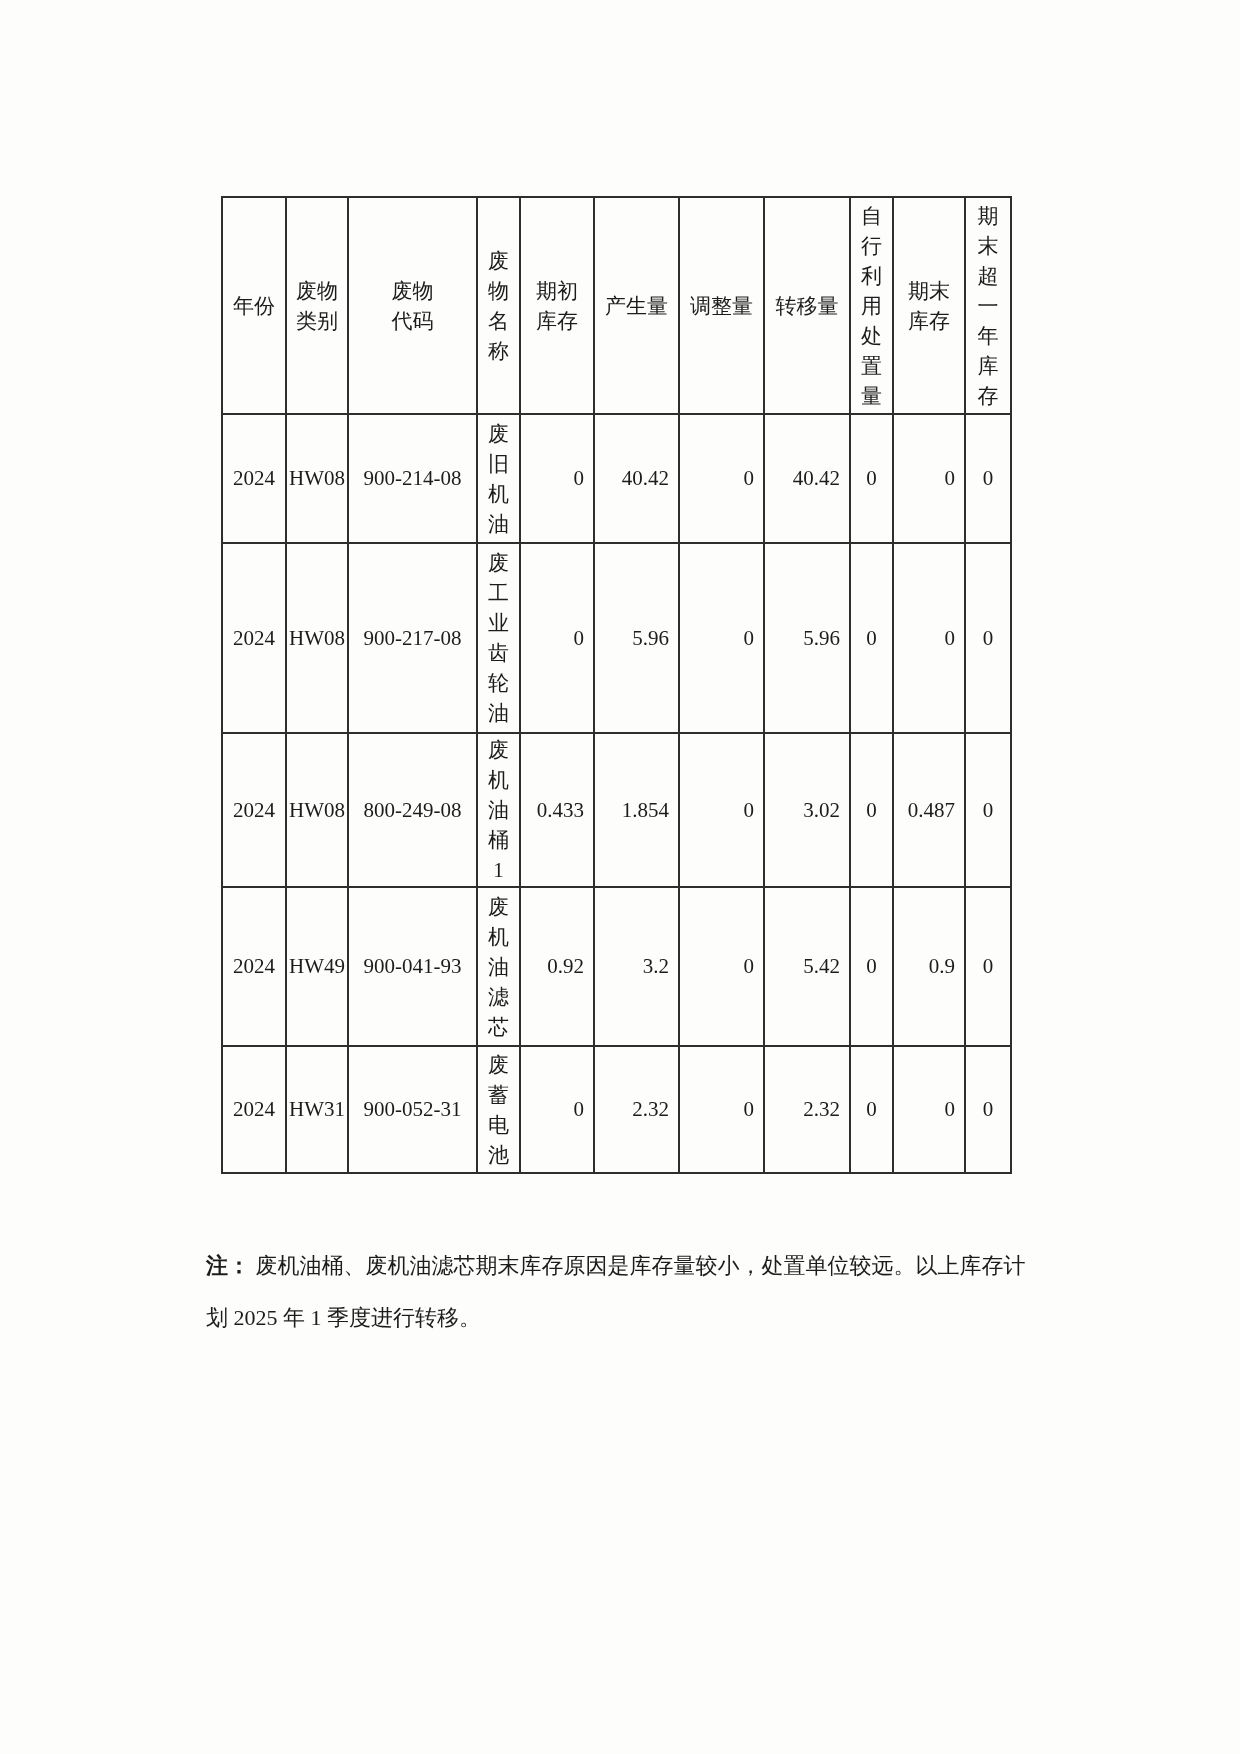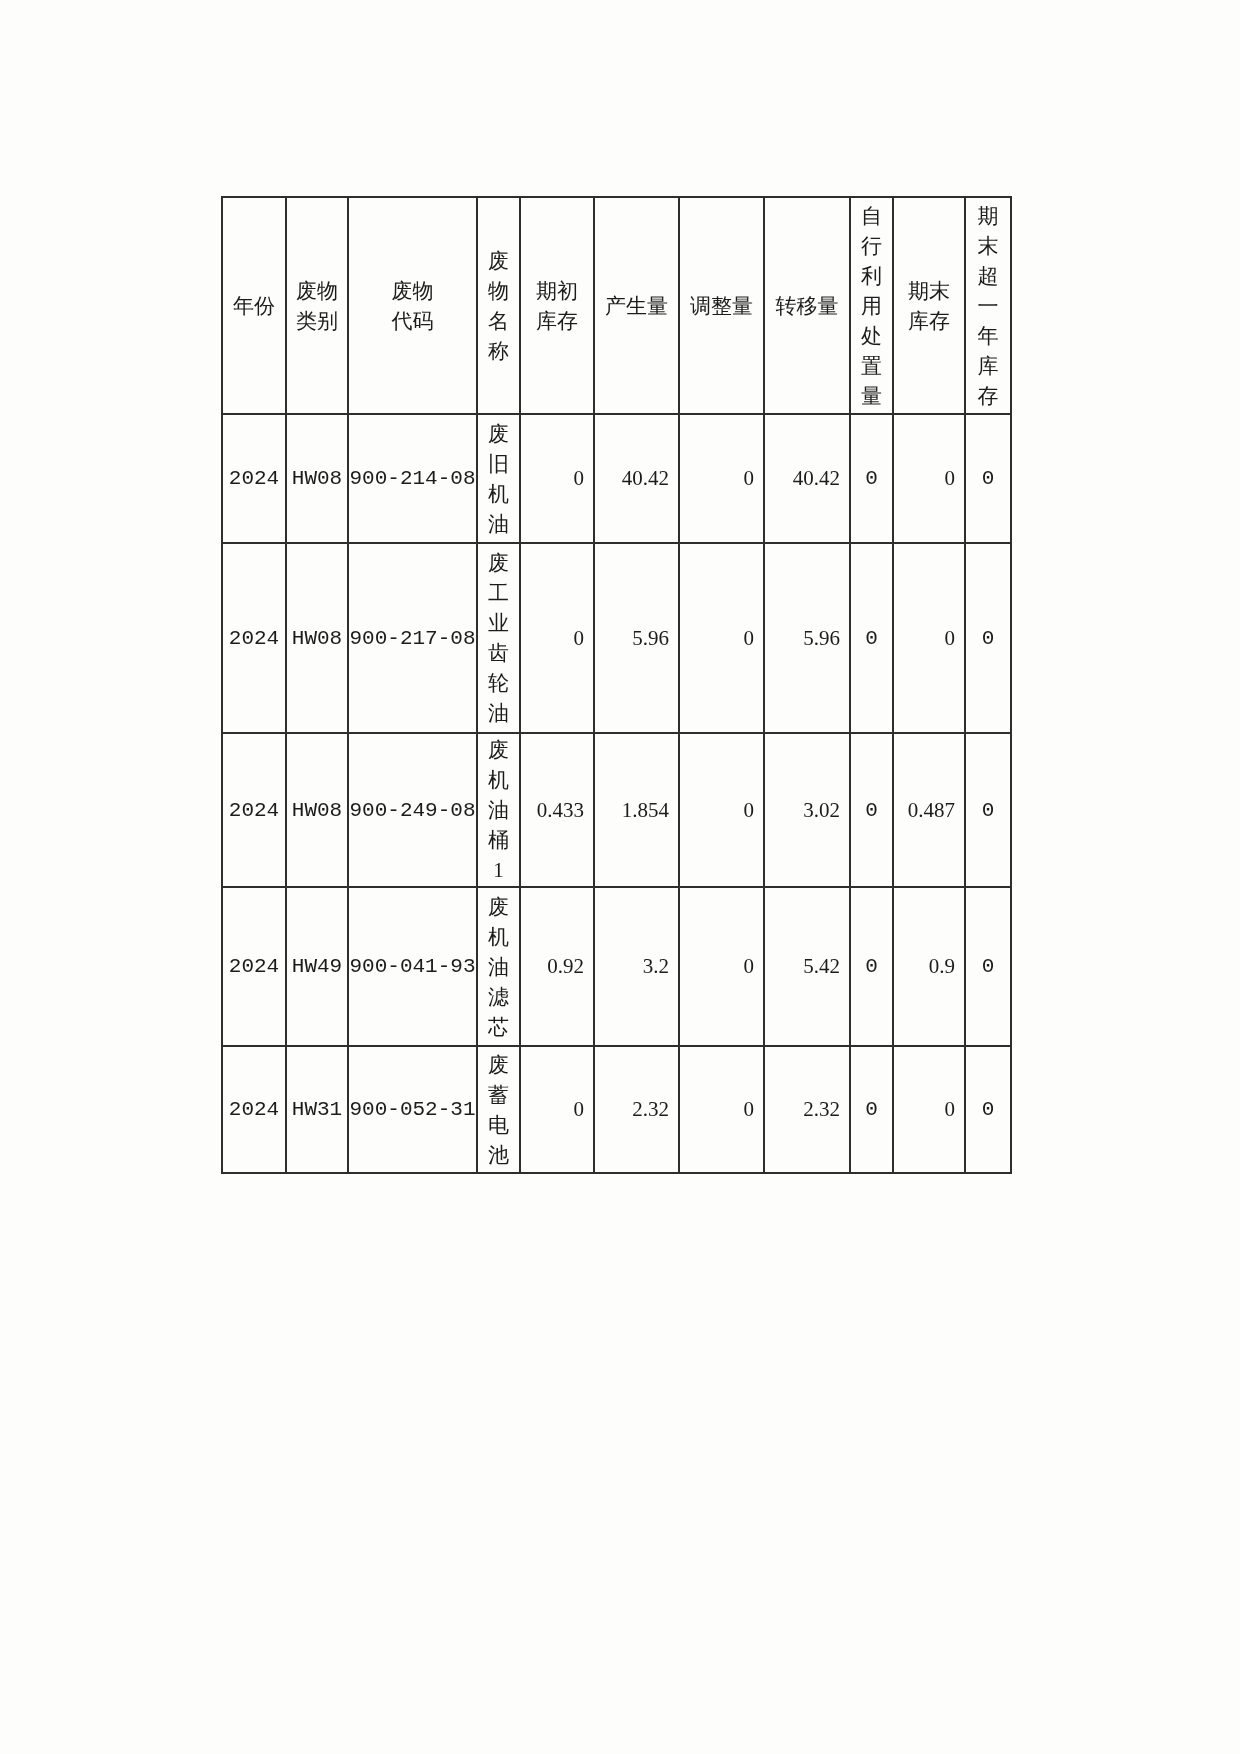--- a/index.html
+++ b/index.html
@@ -26,21 +26,21 @@
   .inv th, .inv td {
     border: 2px solid #2e2e2e;
     padding: 0;
     font-size: 21px;
     font-weight: normal;
     vertical-align: middle;
     white-space: pre-line;
     overflow: hidden;
   }
   .inv th { text-align: center; line-height: 30px; }
-  .inv td.c { text-align: center; font-family: Liberation Mono, monospace; }
+  .inv td.c { text-align: center; }
   .inv td.r { text-align: right; padding-right: 9px; }
   .inv td.v { text-align: center; line-height: 30px; }
 
   .note {
     position: absolute;
     left: 206px;
     top: 1240px;
     width: 880px;
     font-size: 22px;
     line-height: 52px;
@@ -133,21 +133,21 @@
         <td class="r">5.96</td>
         <td class="r">0</td>
         <td class="r">5.96</td>
         <td class="c">0</td>
         <td class="r">0</td>
         <td class="c">0</td>
       </tr>
       <tr style="height:154px">
         <td class="c">2024</td>
         <td class="c">HW08</td>
-        <td class="c">900-249-08</td>
+        <td class="c">800-249-08</td>
         <td class="v">废
 机
 油
 桶
 1</td>
         <td class="r">0.433</td>
         <td class="r">1.854</td>
         <td class="r">0</td>
         <td class="r">3.02</td>
         <td class="c">0</td>
@@ -183,14 +183,19 @@
         <td class="r">2.32</td>
         <td class="r">0</td>
         <td class="r">2.32</td>
         <td class="c">0</td>
         <td class="r">0</td>
         <td class="c">0</td>
       </tr>
     </tbody>
   </table>
 
+  <div class="note">
+    <span class="note-prefix">注：</span>
+    <span class="note-body">废机油桶、废机油滤芯期末库存原因是库存量较小，处置单位较远。以上库存计
+划 2025 年 1 季度进行转移。</span>
+  </div>
 
 </div>
 
 </body></html>

